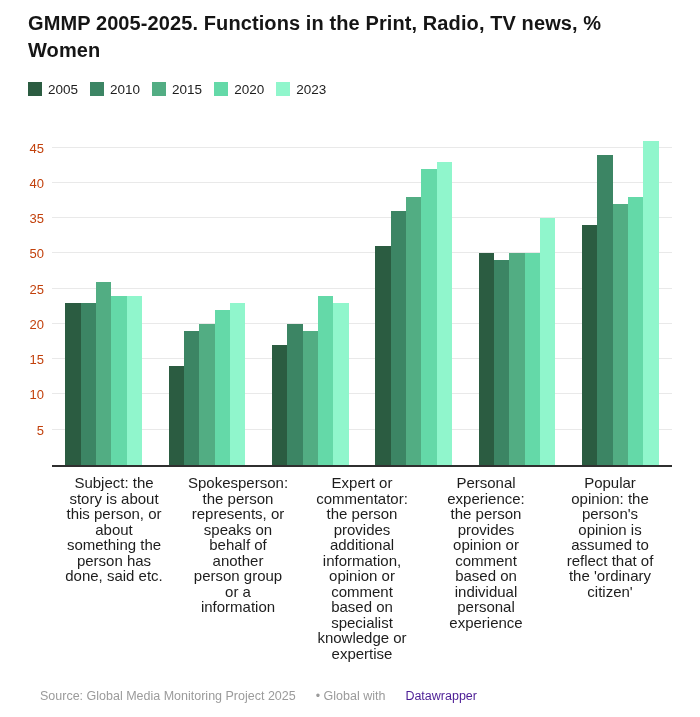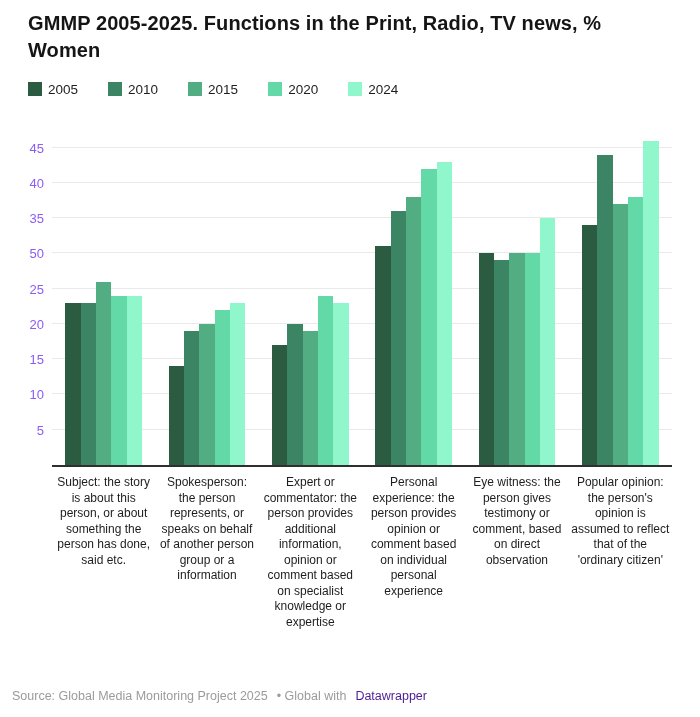--- a/index.html
+++ b/index.html
@@ -16,21 +16,21 @@
     line-height: 27px;
     font-weight: 700;
     color: #151515;
     max-width: 655px;
     letter-spacing: 0.1px;
   }
 
   .legend {
     display: flex;
     align-items: center;
-    gap: 30px;
+    gap: 12px;
     margin-top: 17px;
     height: 16px;
     text-align: right;
   }
   .legend-item { display: flex; align-items: center; gap: 6px; }
   .swatch { width: 14px; height: 14px; display: inline-block; }
   .legend-label { font-size: 13.5px; color: #1d1d1d; }
 
   .chart { margin-top: 33px; }
   .plot {
@@ -41,21 +41,21 @@
   }
   .gridline {
     position: absolute; left: 0; right: 0;
     height: 1px; background: #e9e9e9;
   }
   .ytick {
     position: absolute;
     right: calc(100% + 8px);
     transform: translateY(50%);
     font-size: 13px;
-    color: #8b5cf6;
+    color: #c2410c;
     white-space: nowrap;
   }
   .bars {
     position: absolute; inset: 0;
     display: flex;
     z-index: 1;
   }
   .bar-group {
     flex: 1;
     display: flex;
@@ -65,34 +65,34 @@
   .bar { width: 15.4px; }
 
   .xlabels {
     display: flex;
     margin-left: 24px;
     padding-top: 8px;
   }
   .xlabel-cell {
     flex: 1;
     text-align: center;
-    font-size: 12px;
+    font-size: 15px;
     line-height: 15.5px;
     color: #1d1d1d;
   }
   .xlabel-cell span { display: inline-block; max-width: 100px; }
 
   .footer {
     position: absolute;
-    left: 12px;
+    left: 40px;
     bottom: 14px;
     font-size: 12.5px;
     color: #9b9b9b;
     display: flex;
-    gap: 9px;
+    gap: 20px;
     align-items: flex-start;
   }
   .footer a { color: #4c1d95; text-decoration: none; cursor: pointer; }
 </style>
 </head>
 <body>
 
 <div class="page">
   <div class="title">GMMP 2005-2025. Functions in the Print, Radio, TV news, % Women</div>
 
@@ -108,21 +108,21 @@
       <div class="legend-item">
         <span class="swatch" style="background: rgb(82, 173, 131);"></span>
         <span class="legend-label">2015</span>
       </div>
       <div class="legend-item">
         <span class="swatch" style="background: rgb(100, 217, 168);"></span>
         <span class="legend-label">2020</span>
       </div>
       <div class="legend-item">
         <span class="swatch" style="background: rgb(144, 246, 204);"></span>
-        <span class="legend-label">2024</span>
+        <span class="legend-label">2023</span>
       </div>
     </div>
 
   <div class="chart">
     <div class="plot">
       <div class="gridline" style="bottom: 10.5263%;"></div>
         <div class="gridline" style="bottom: 21.0526%;"></div>
         <div class="gridline" style="bottom: 31.5789%;"></div>
         <div class="gridline" style="bottom: 42.1053%;"></div>
         <div class="gridline" style="bottom: 52.6316%;"></div>
@@ -182,21 +182,20 @@
         <span class="ytick" style="bottom: 63.1579%;">50</span>
         <span class="ytick" style="bottom: 73.6842%; margin-left: 24px;">35</span>
         <span class="ytick" style="bottom: 84.2105%; margin-left: 40px;">40</span>
         <span class="ytick" style="bottom: 94.7368%;">45</span>
       </div>
     <div class="xlabels">
         <div class="xlabel-cell"><span>Subject: the story is about this person, or about something the person has done, said etc.</span></div>
         <div class="xlabel-cell"><span>Spokesperson: the person represents, or speaks on behalf of another person group or a information</span></div>
         <div class="xlabel-cell"><span>Expert or commentator: the person provides additional information, opinion or comment based on specialist knowledge or expertise</span></div>
         <div class="xlabel-cell"><span>Personal experience: the person provides opinion or comment based on individual personal experience</span></div>
-        <div class="xlabel-cell"><span>Eye witness: the person gives testimony or comment, based on direct observation</span></div>
         <div class="xlabel-cell"><span>Popular opinion: the person's opinion is assumed to reflect that of the 'ordinary citizen'</span></div>
       </div>
   </div>
 </div>
 
 <div class="footer">
   <span>Source: Global Media Monitoring Project 2025</span>
   <span>• Global with</span>
   <a>Datawrapper</a>
 </div>

